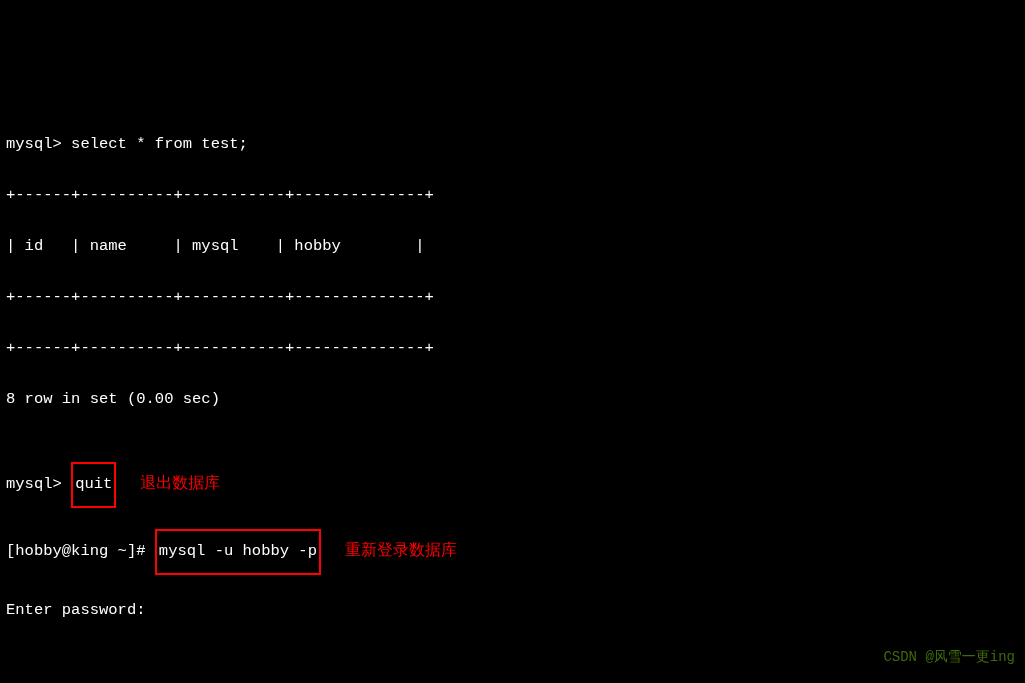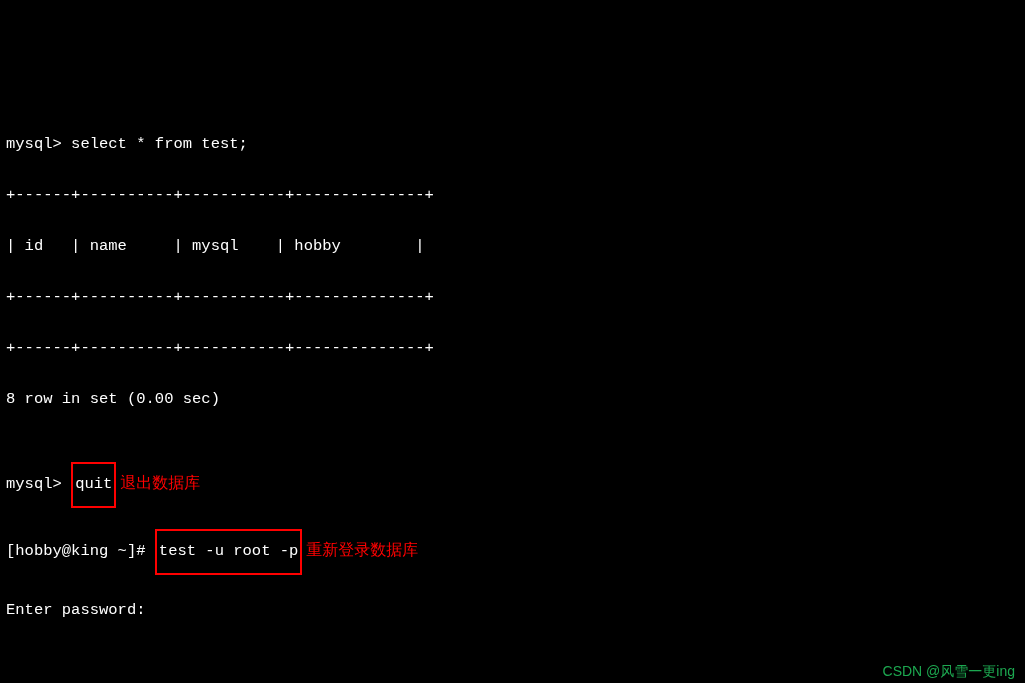--- a/index.html
+++ b/index.html
@@ -27,48 +27,48 @@
     .box {
       border: 2px solid #ff0000;
       display: inline-block;
       padding: 8px 2px;
       margin: -2px 0;
     }
     .red-label {
       color: #ff0000;
       font-family: 'Microsoft YaHei', 'SimSun', sans-serif;
       font-size: 16px;
-      margin-left: 4px;
+      margin-left: 24px;
       white-space: nowrap;
     }
     .watermark {
       position: absolute;
-      bottom: 0;
+      bottom: 14px;
       right: 10px;
-      color: #22c55e;
-      font-family: Liberation Sans, sans-serif;
+      color: #4d7c0f;
+      font-family: Liberation Mono, monospace;
       font-size: 14px;
       opacity: 0.85;
     }
   </style>
 </head>
 <body>
 
 
 
 <div>
 <span class="line">mysql&gt; select * from test;</span>
 <span class="line">+------+----------+-----------+--------------+</span>
 <span class="line">| id   | name     | mysql    | hobby        |</span>
 <span class="line">+------+----------+-----------+--------------+</span>
 <span class="line">+------+----------+-----------+--------------+</span>
 <span class="line">8 row in set (0.00 sec)</span>
 <span class="line"></span>
 <span class="line"><span>mysql&gt; </span><span class="box">quit</span><span class="red-label">退出数据库</span></span>
-<span class="line"><span>[hobby@king ~]# </span><span class="box">test -u root -p</span><span class="red-label">重新登录数据库</span></span>
+<span class="line"><span>[hobby@king ~]# </span><span class="box">mysql -u hobby -p</span><span class="red-label">重新登录数据库</span></span>
 <span class="line">Enter password:</span>
 
 
 
 <span class="line"></span>
 
 <span class="line"></span>
 
 
 

